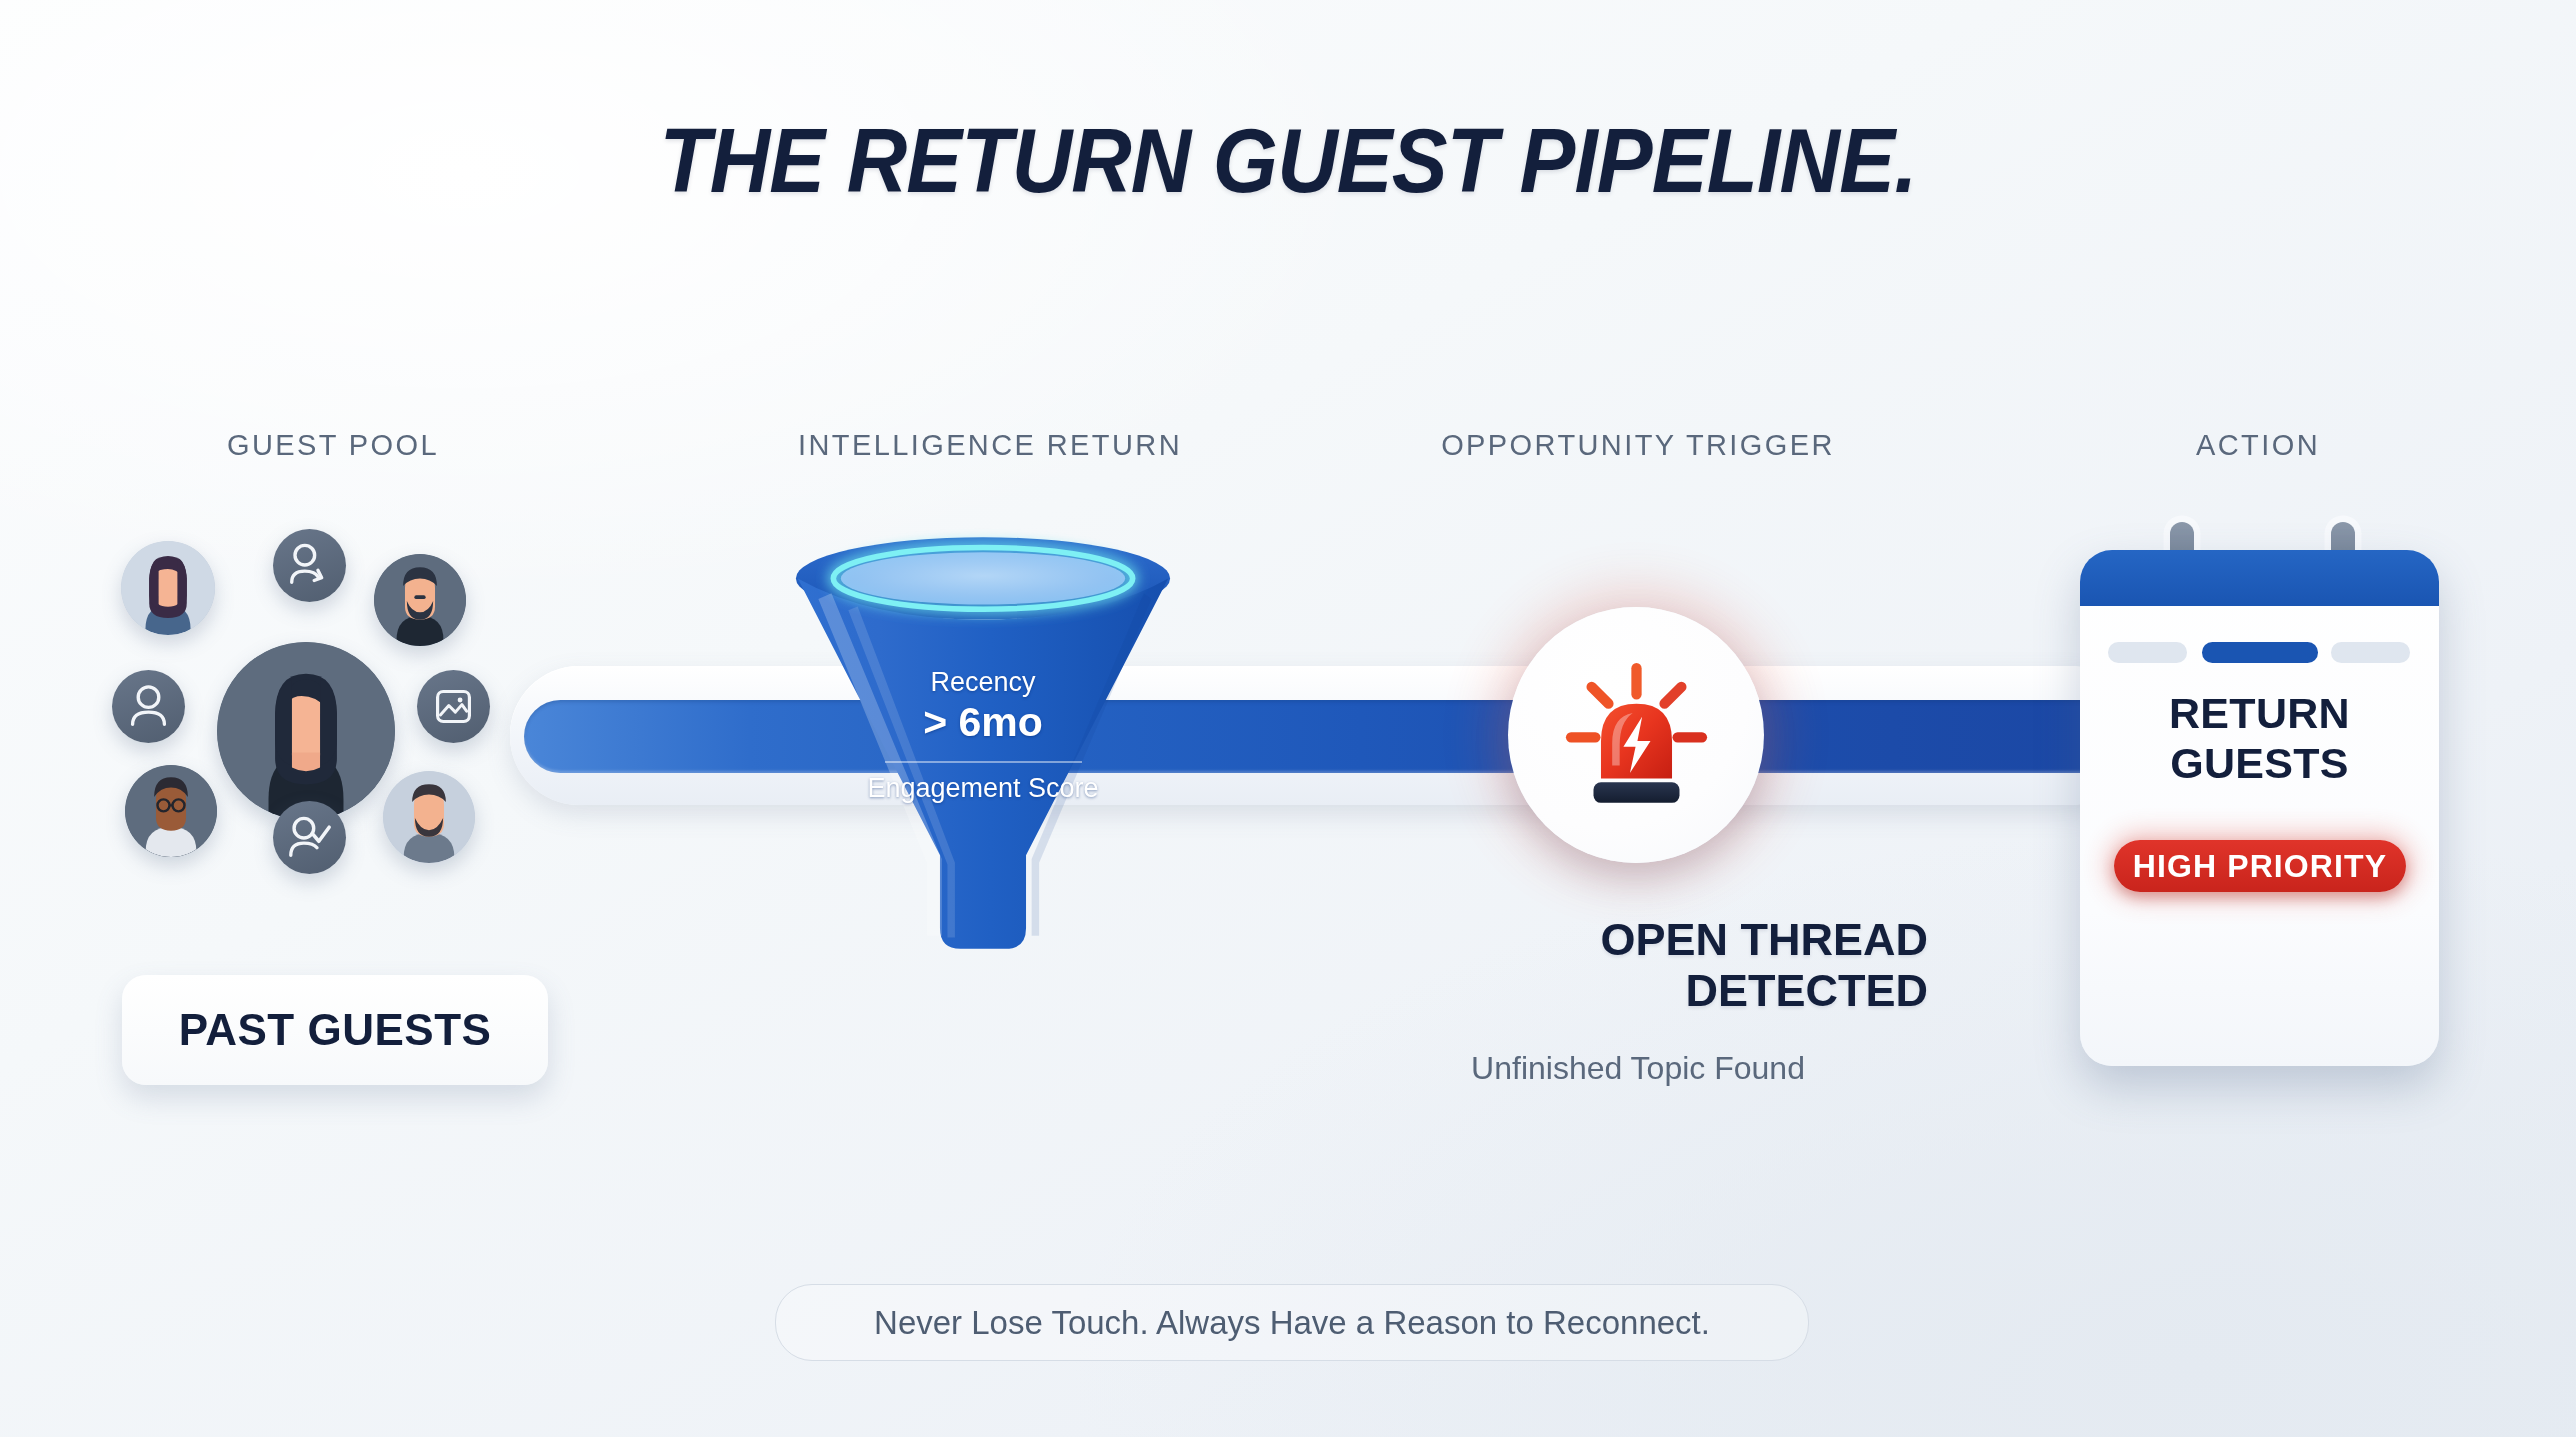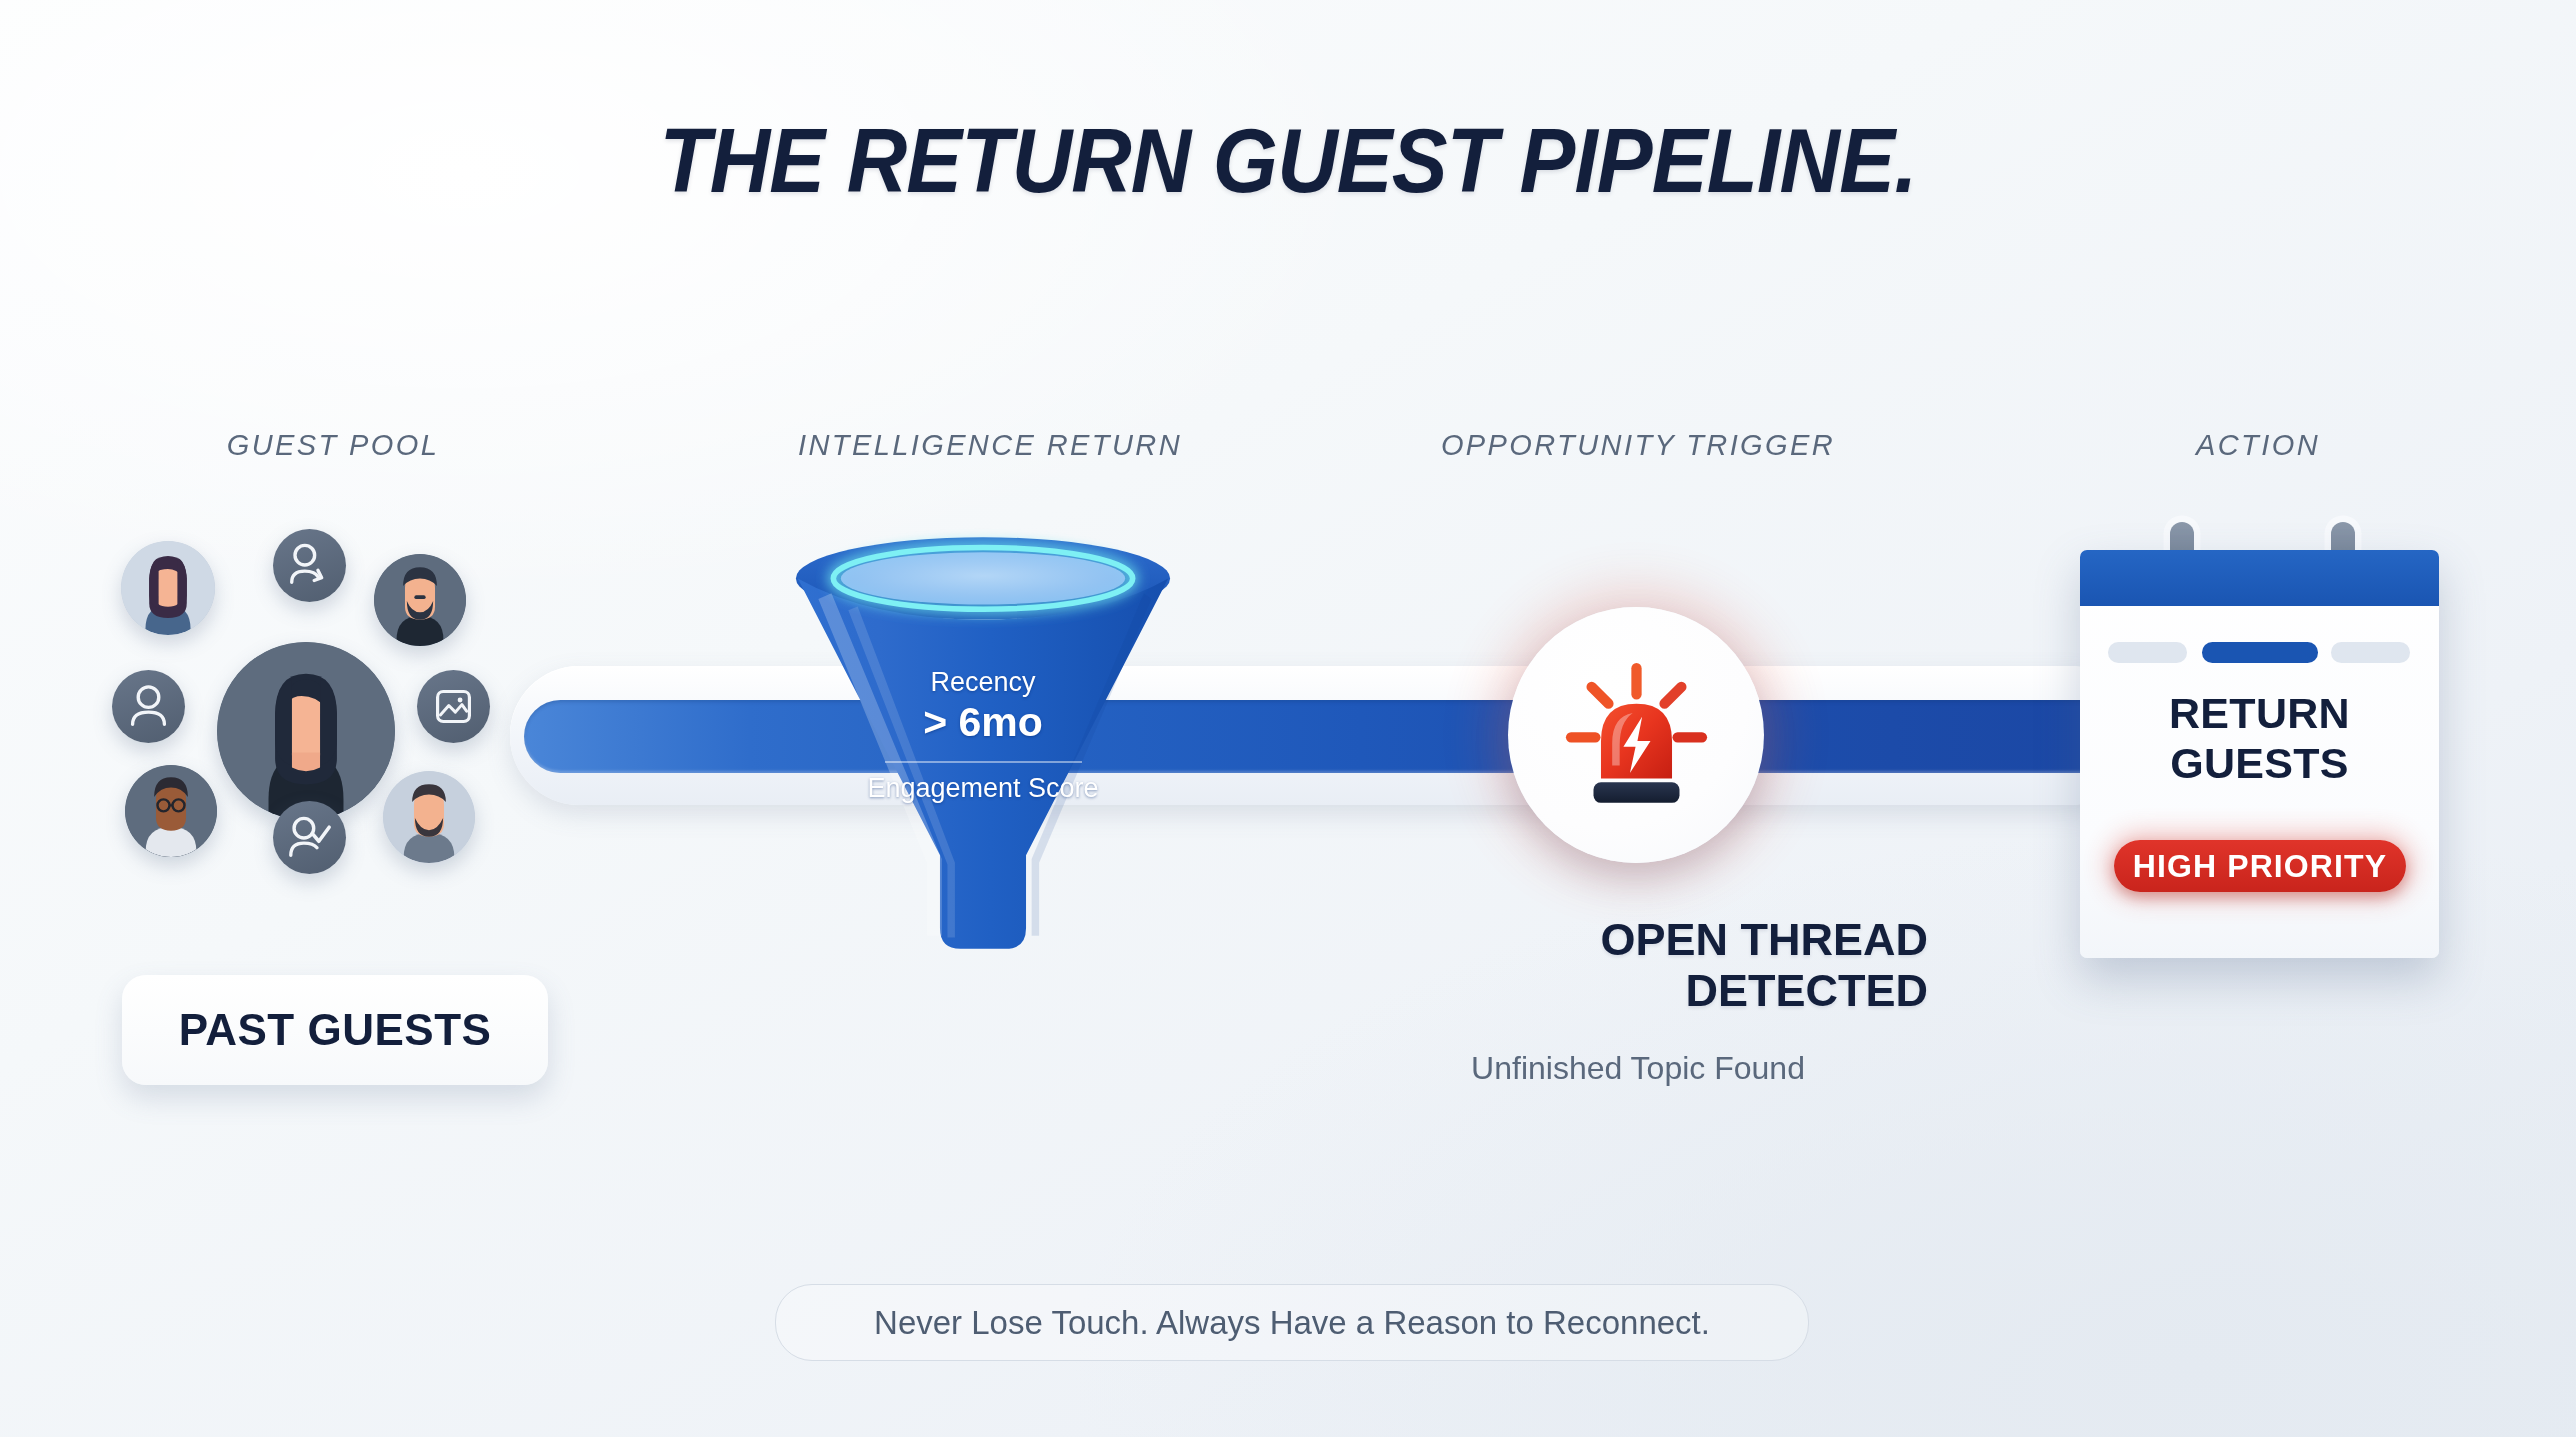--- a/index.html
+++ b/index.html
@@ -35,21 +35,20 @@
   
   .stage-label {
     position: absolute; top: 429px;
     font-size: 29px;
     font-weight: 500;
     letter-spacing: 2.4px;
     color: #5a687c;
     text-align: center;
     white-space: nowrap;
     transform: translateX(-50%);
-    font-style: italic;
   }
 
   
   .pipe-outer {
     position: absolute;
     left: 510px; top: 666px;
     width: 1629px; height: 139px;
     border-radius: 69px;
     background: linear-gradient(180deg,#ffffff 0%,#f4f7fb 42%,#e9eef5 100%);
     box-shadow: 0 9.4px 24px rgba(95,115,145,0.17), 0 0.9px 0 #ffffff inset;
@@ -118,22 +117,22 @@
     text-shadow: 0 1.9px 3.7px rgba(20,32,64,0.10);
   }
   .trigger-sub {
     position: absolute; left: 1348px; top: 1050px; width: 580px;
     text-align: center; font-size: 32px; font-weight: 400; color: #5a687c;
   }
 
   
   .cal {
     position: absolute; left: 2080px; top: 550px;
-    width: 359px; height: 408px;
-    border-radius: 7px;
+    width: 359px; height: 516px;
+    border-radius: 32px;
     background: linear-gradient(180deg,#ffffff 0%,#fbfcfe 70%,#f3f6fa 100%);
     box-shadow: 0 20.6px 45px rgba(80,100,135,0.28);
     overflow: hidden;
   }
   .cal-head {
     position: absolute; left: 0; top: 0; width: 359px; height: 56px;
     background: linear-gradient(180deg,#2566c4 0%,#1a55b2 100%);
   }
   .cal-ring {
     position: absolute; top: 522px; width: 24px; height: 58px;

